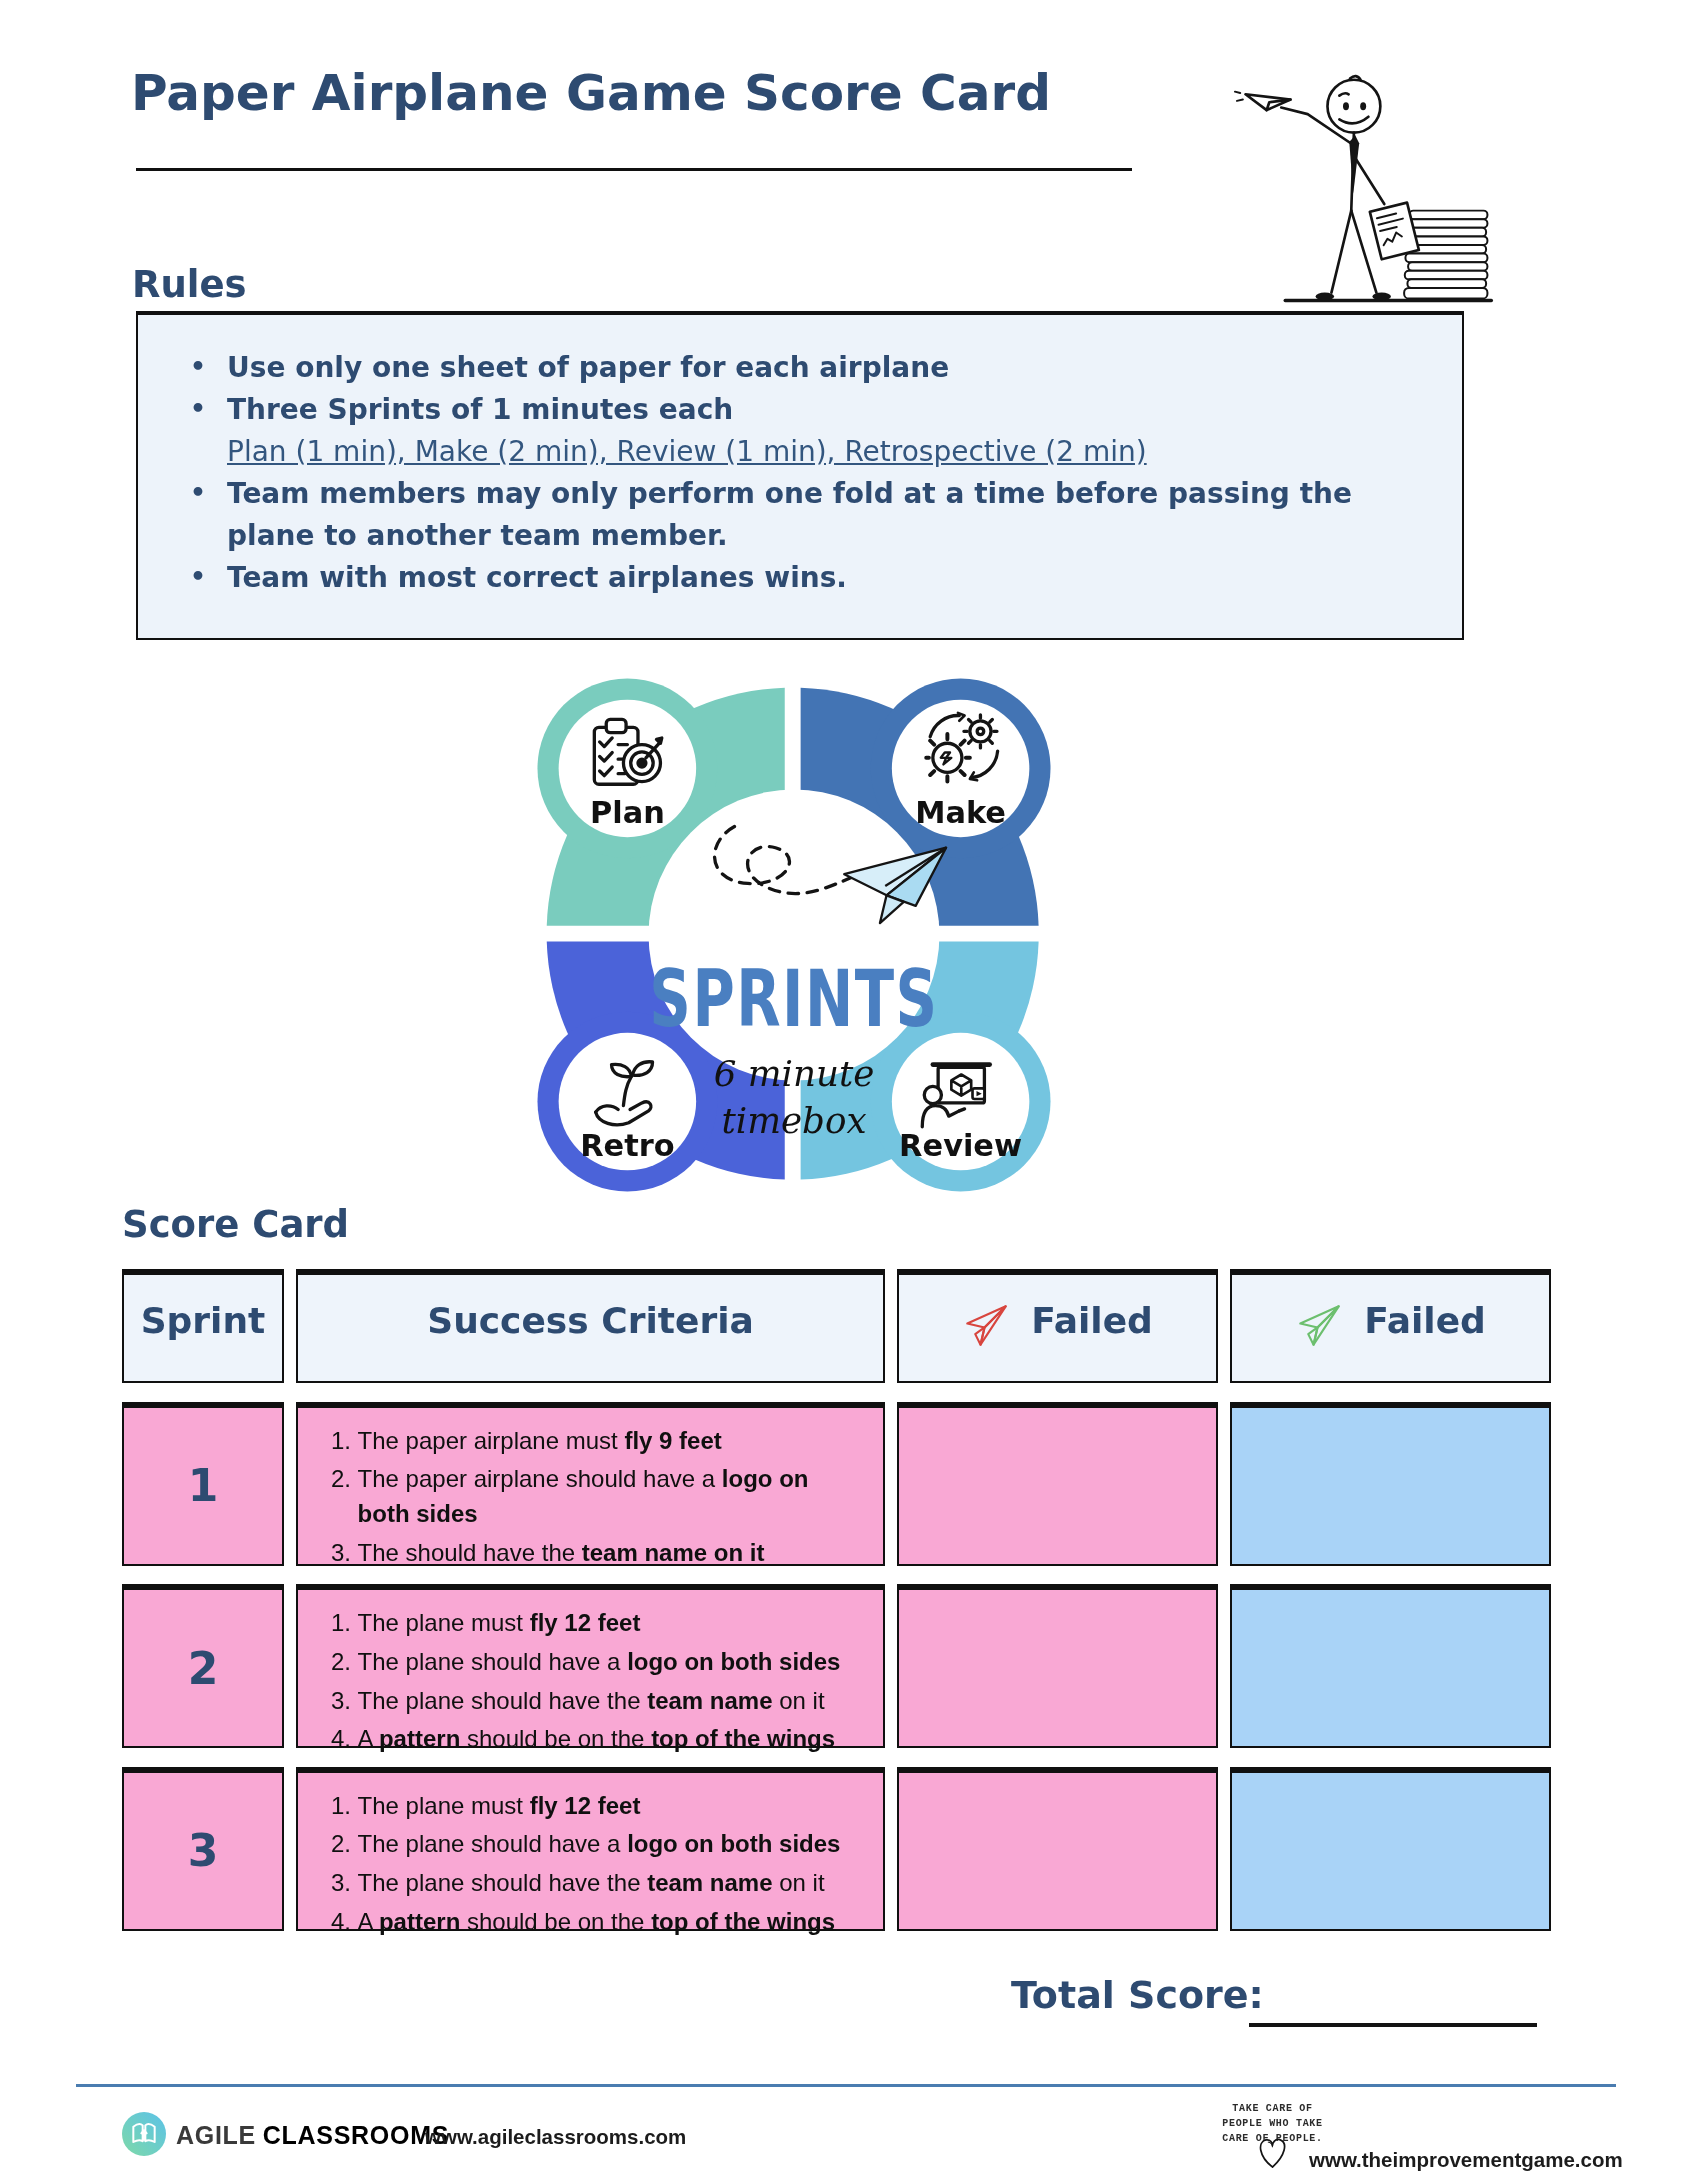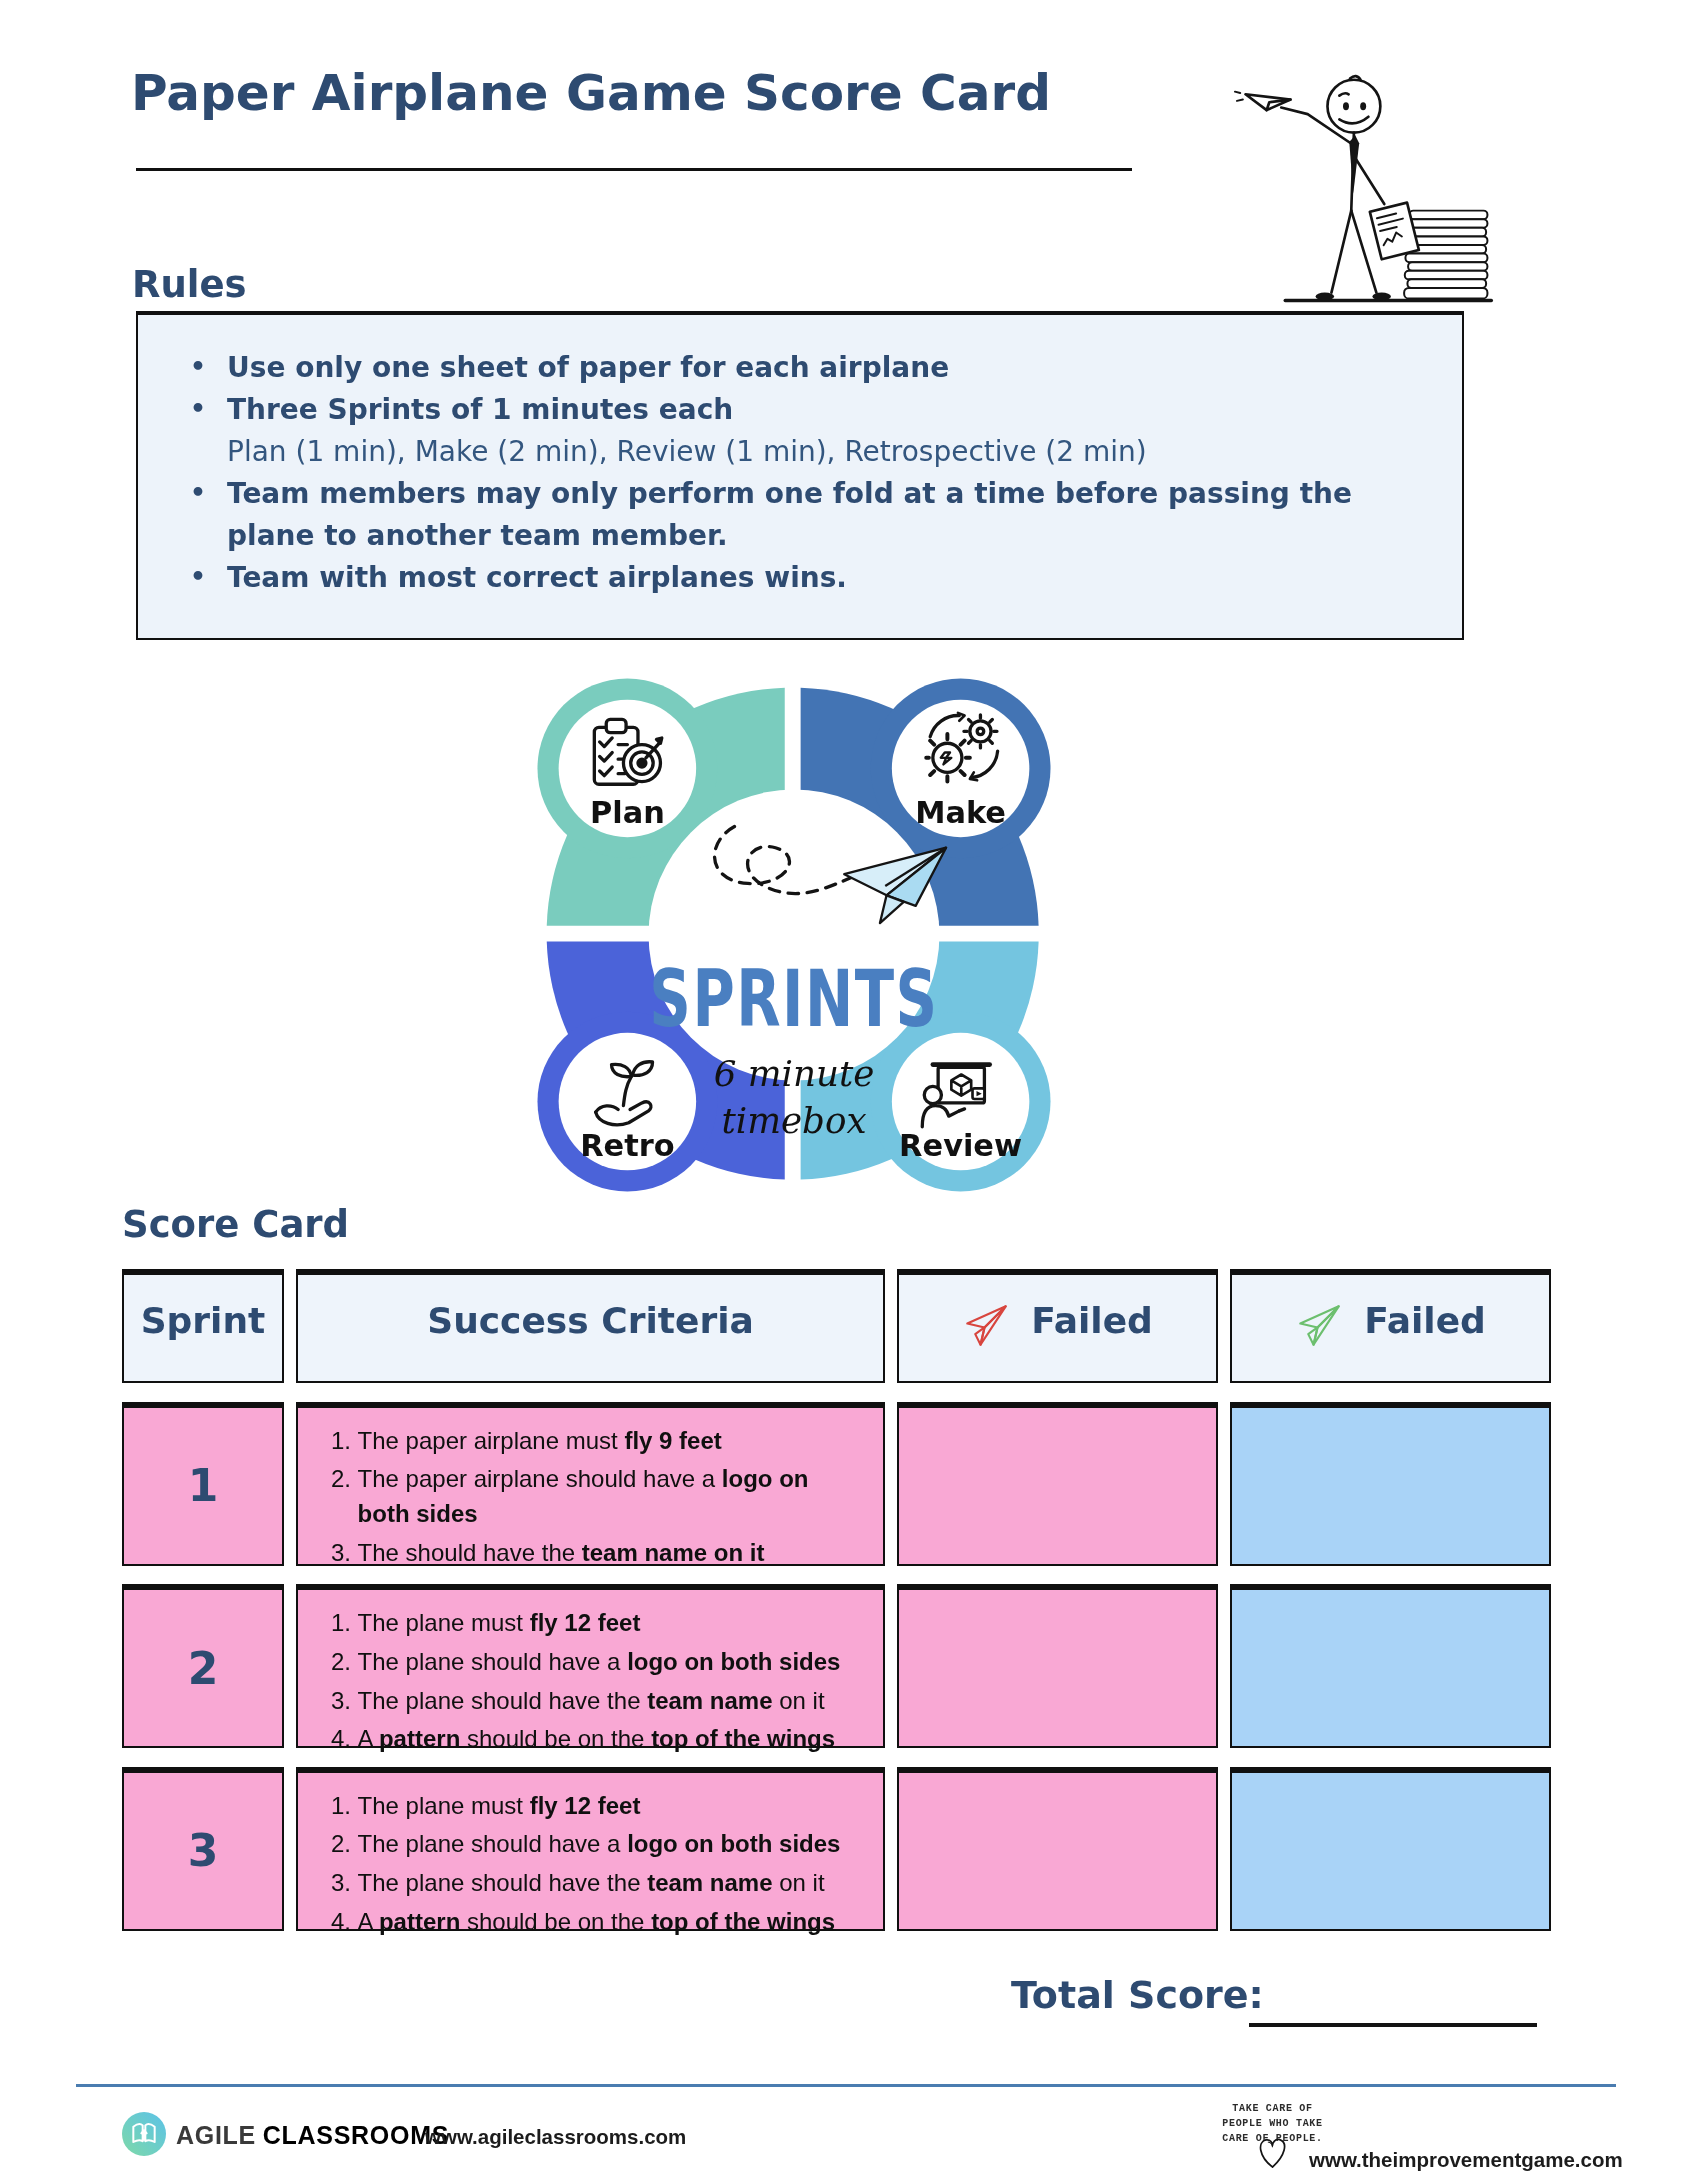--- a/index.html
+++ b/index.html
@@ -12,21 +12,21 @@
   .title-underline{left:136px;top:168px;width:996px;height:3.3px;background:#101010;}
 
   
   .rules-heading{left:132px;top:263px;font-size:37px;font-weight:bold;color:#2e4b71;}
   .rules-box{left:136px;top:311px;width:1328px;height:329px;background:#edf3fa;
              border:2.6px solid #101010;border-top-width:4.6px;box-sizing:border-box;
              padding:32px 40px 0 52px;}
   .rule-line{display:flex;align-items:flex-start;font-size:28px;font-weight:bold;color:#2e4b71;
              line-height:1.5;max-width:1184px;}
   .rule-line .dot{width:37px;flex:0 0 37px;font-size:25px;line-height:1.6;color:#2e4b71;}
-  .rule-line.sub{font-weight:normal;color:#33567f;margin-left:37px;max-width:1151px;}
+  .rule-line.sub{font-weight:normal;color:#33567f;margin-left:37px;max-width:1151px;text-decoration:underline;}
 
   
   .sprint-diagram{left:515px;top:656px;}
   svg text.q-label{font-family:"DejaVu Sans",sans-serif;font-weight:bold;font-size:46px;fill:#111;}
   svg text.sprints{font-family:"DejaVu Sans",sans-serif;font-weight:bold;fill:#4a7fc1;letter-spacing:3px;}
   svg text.timebox{font-family:"DejaVu Serif",serif;font-style:italic;font-size:54px;fill:#111;}
 
   
   .score-heading{left:122px;top:1203px;font-size:37px;font-weight:bold;color:#2e4b71;}
   #score-table{left:122px;top:1269px;display:grid;

